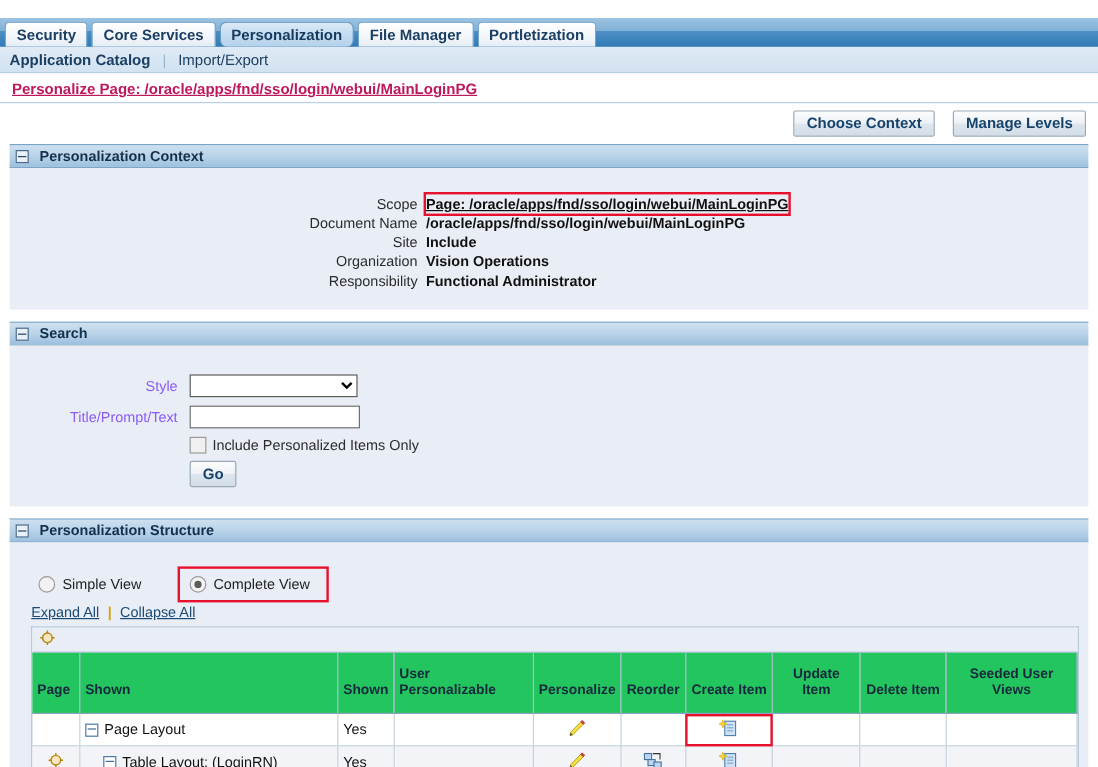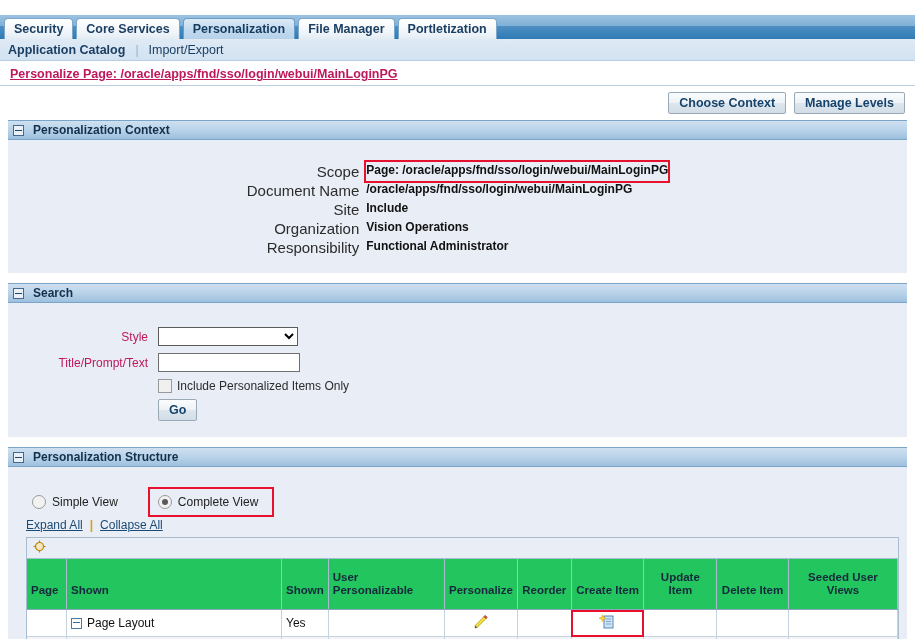--- a/index.html
+++ b/index.html
@@ -45,20 +45,21 @@
     border: 1px solid #7ba7ca;
     border-bottom: none;
     border-radius: 4px 4px 0 0;
     cursor: pointer;
     white-space: nowrap;
   }
   .tab.active {
     background: linear-gradient(to bottom, #dbeaf6 0%, #c2daef 55%, #b5d2ea 100%);
     color: #143a5e;
     border-color: #6d9cc2;
+    border-radius: 6px;
   }
 
   
   .subnav {
     height: 22px;
     background: linear-gradient(to bottom, #dfeaf5 0%, #d2e2f1 100%);
     border-bottom: 1px solid #b9cfe3;
     display: flex;
     align-items: center;
     padding-left: 8px;
@@ -90,21 +91,21 @@
     display: inline-block;
   }
 
   
   .actionrow {
     height: 34px;
     display: flex;
     justify-content: flex-end;
     align-items: center;
     padding-right: 10px;
-    gap: 8px;
+    gap: 15px;
   }
   .obtn {
     font-family: "Liberation Sans", sans-serif;
     font-size: 12.5px;
     font-weight: bold;
     color: #16436b;
     background: linear-gradient(to bottom, #fbfcfd 0%, #eef2f6 48%, #dde6ee 52%, #d2dde7 100%);
     border: 1px solid #9aa9b6;
     border-radius: 2px;
     padding: 3px 10px;
@@ -149,46 +150,47 @@
   .panel-body {
     background: #e9edf6;
     padding: 10px 0;
   }
 
   
   .ctx-table { border-collapse: collapse; margin: 12px auto 6px auto; }
   .ctx-table td { padding: 1px 0; vertical-align: top; }
   .ctx-label {
     text-align: right;
-    font-size: 15px;
+    font-size: 12px;
     color: #2c2c2c;
     padding-right: 7px !important;
     white-space: nowrap;
   }
   .ctx-value {
     font-size: 12px;
     font-weight: bold;
     color: #111111;
     white-space: nowrap;
   }
   .hl-scope {
     outline: 2px solid #e8112d;
     outline-offset: 0;
     position: relative;
+    text-decoration: underline;
   }
 
   
   .search-form { margin: 14px 0 6px 0; }
   .srow { display: flex; align-items: center; margin-bottom: 7px; }
   .srow .lbl {
     width: 140px;
     text-align: right;
     padding-right: 10px;
     font-size: 12px;
-    color: #be185d;
+    color: #8b5cf6;
     white-space: nowrap;
   }
   select.ostyle {
     font-family: "Liberation Sans", sans-serif;
     font-size: 12px;
     width: 140px;
     height: 19px;
     border: 1px solid #5b5b5b;
     background: #ffffff;
     border-radius: 0;

